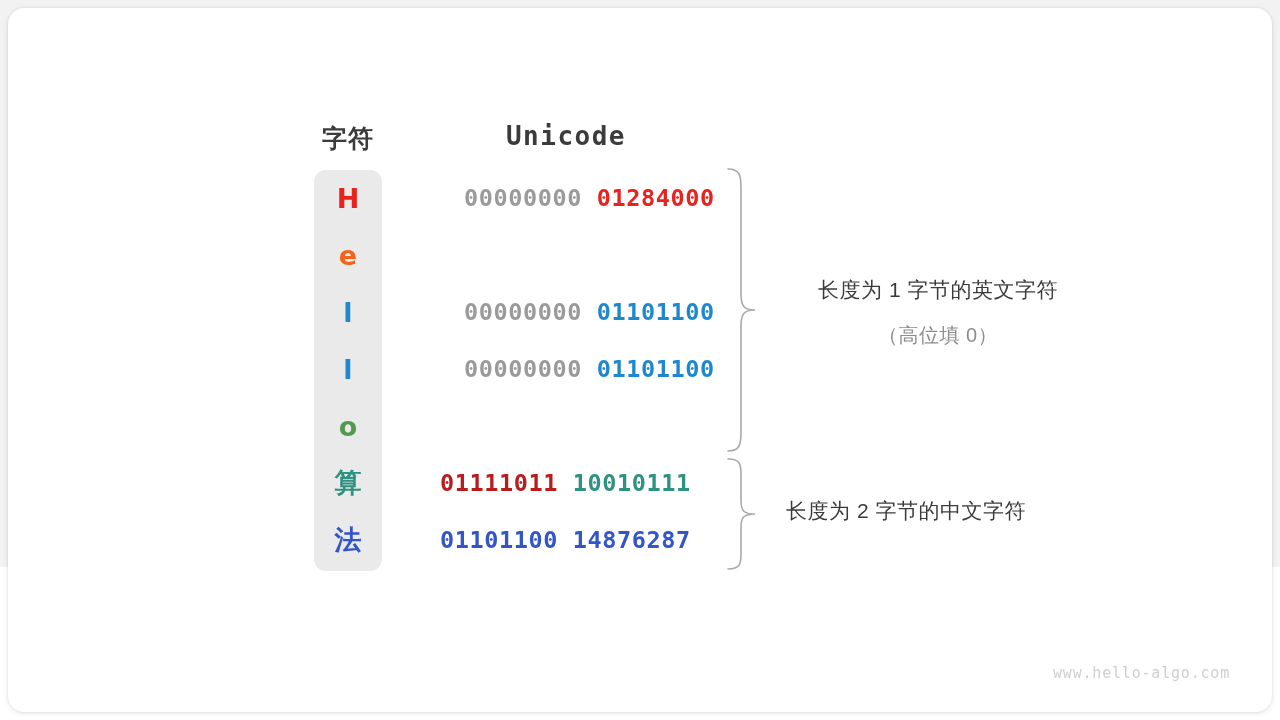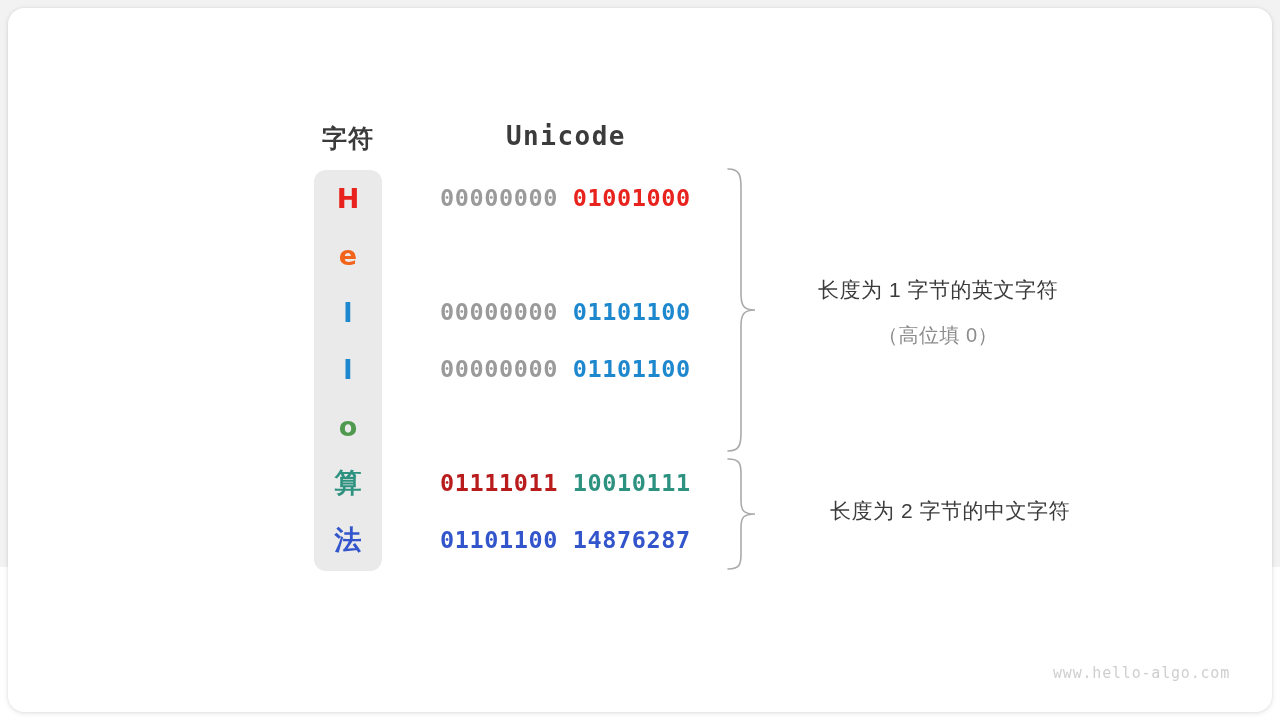--- a/index.html
+++ b/index.html
@@ -95,21 +95,21 @@
     left: 126px;
     top: 0;
     height: 57px;
     line-height: 57px;
     font-family: "DejaVu Sans Mono", "Liberation Mono", monospace;
     font-size: 23.5px;
     font-weight: bold;
     letter-spacing: 0.6px;
     white-space: pre;
   }
-  .bits .hi-pad { color: #9a9a9a; }
+  .bits .hi-pad { color: #9a9a9a; margin-left: 24px; }
 
   
   .brace {
     position: absolute;
   }
 
   
   .annot {
     position: absolute;
     text-align: center;
@@ -144,21 +144,21 @@
 <div id="canvas" style="background: rgb(242, 242, 242);">
   <div id="card" style="background: rgb(255, 255, 255);">
 
     <div class="col-header" id="header-char">字符</div>
     <div class="col-header" id="header-unicode">Unicode</div>
 
     <div id="char-panel" style="background: rgb(234, 234, 234);"></div>
 
     <div class="row" style="top:162px;">
       <div class="ch latin" style="color: rgb(232, 35, 30);">H</div>
-      <div class="bits"><span class="hi-pad" style="color: rgb(154, 154, 154);">00000000</span><span> </span><span class="lo" style="color: rgb(232, 35, 30);">01001000</span></div>
+      <div class="bits"><span class="hi-pad" style="color: rgb(154, 154, 154);">00000000</span><span> </span><span class="lo" style="color: rgb(232, 35, 30);">01284000</span></div>
     </div>
 
     <div class="row" style="top:219px;">
       <div class="ch latin" style="color: rgb(242, 100, 25);">e</div>
     </div>
 
     <div class="row" style="top:276px;">
       <div class="ch latin" style="color: rgb(30, 136, 207);">l</div>
       <div class="bits"><span class="hi-pad" style="color: rgb(154, 154, 154);">00000000</span><span> </span><span class="lo" style="color: rgb(30, 136, 207);">01101100</span></div>
     </div>
@@ -192,20 +192,20 @@
       <svg width="36" height="116" viewBox="0 0 36 116" fill="none">
         <path d="M4 3 C 16 3, 17 8, 17 18 L 17 45 C 17 55, 20 58, 31 58 C 20 58, 17 61, 17 71 L 17 98 C 17 108, 16 113, 4 113" stroke="#aaaaaa" stroke-width="1.6" fill="none" stroke-linecap="round"></path>
       </svg>
     </div>
 
     <div class="annot" style="left:760px; top:268px; width:340px;">
       <div class="line1">长度为 1 字节的英文字符</div>
       <div class="line2" style="color: rgb(140, 140, 140);">（高位填 0）</div>
     </div>
 
-    <div class="annot" style="left:772px; top:489px; width:340px;">
+    <div class="annot" style="left:728px; top:489px; width:340px;">
       <div class="line1">长度为 2 字节的中文字符</div>
     </div>
 
     <div id="watermark" style="color: rgb(207, 207, 207);">www.hello-algo.com</div>
 
   </div>
 </div>
 
 </body></html>

